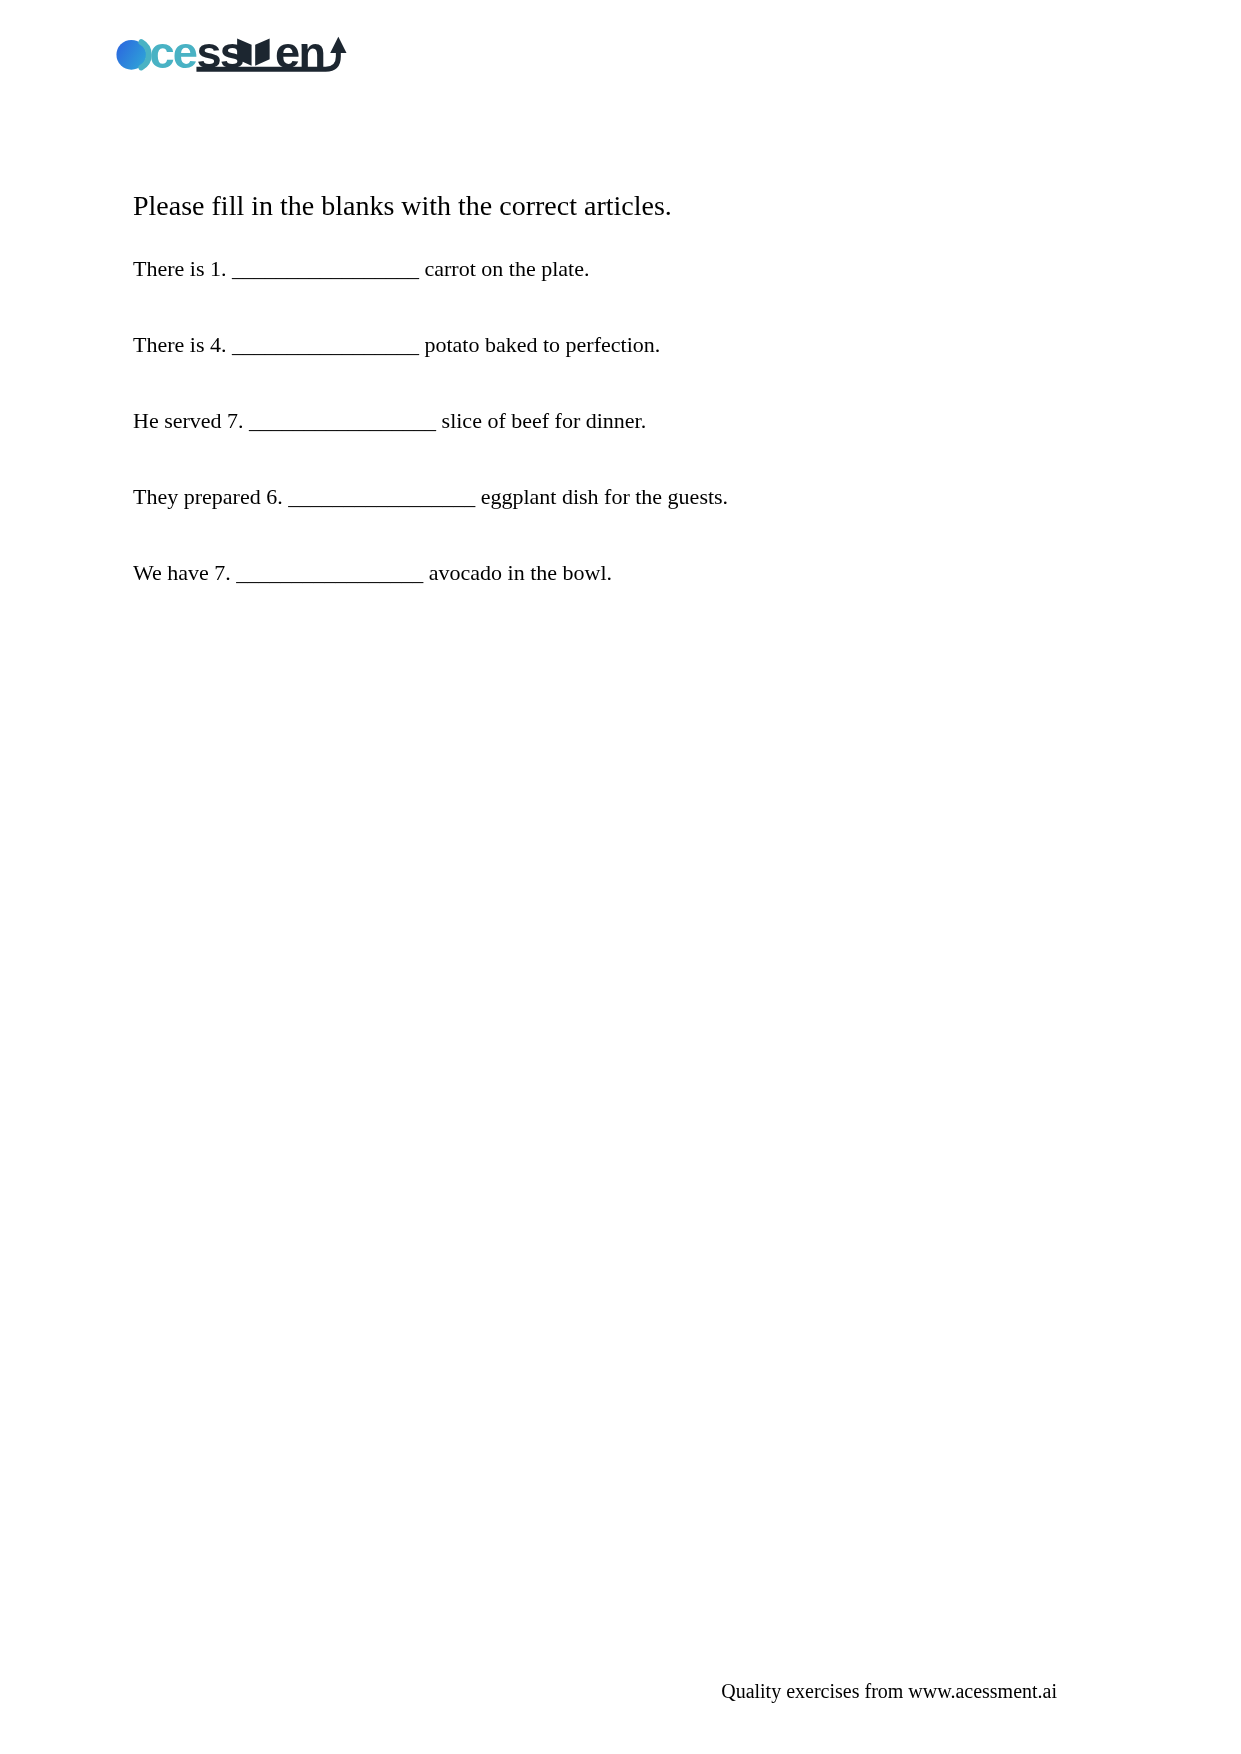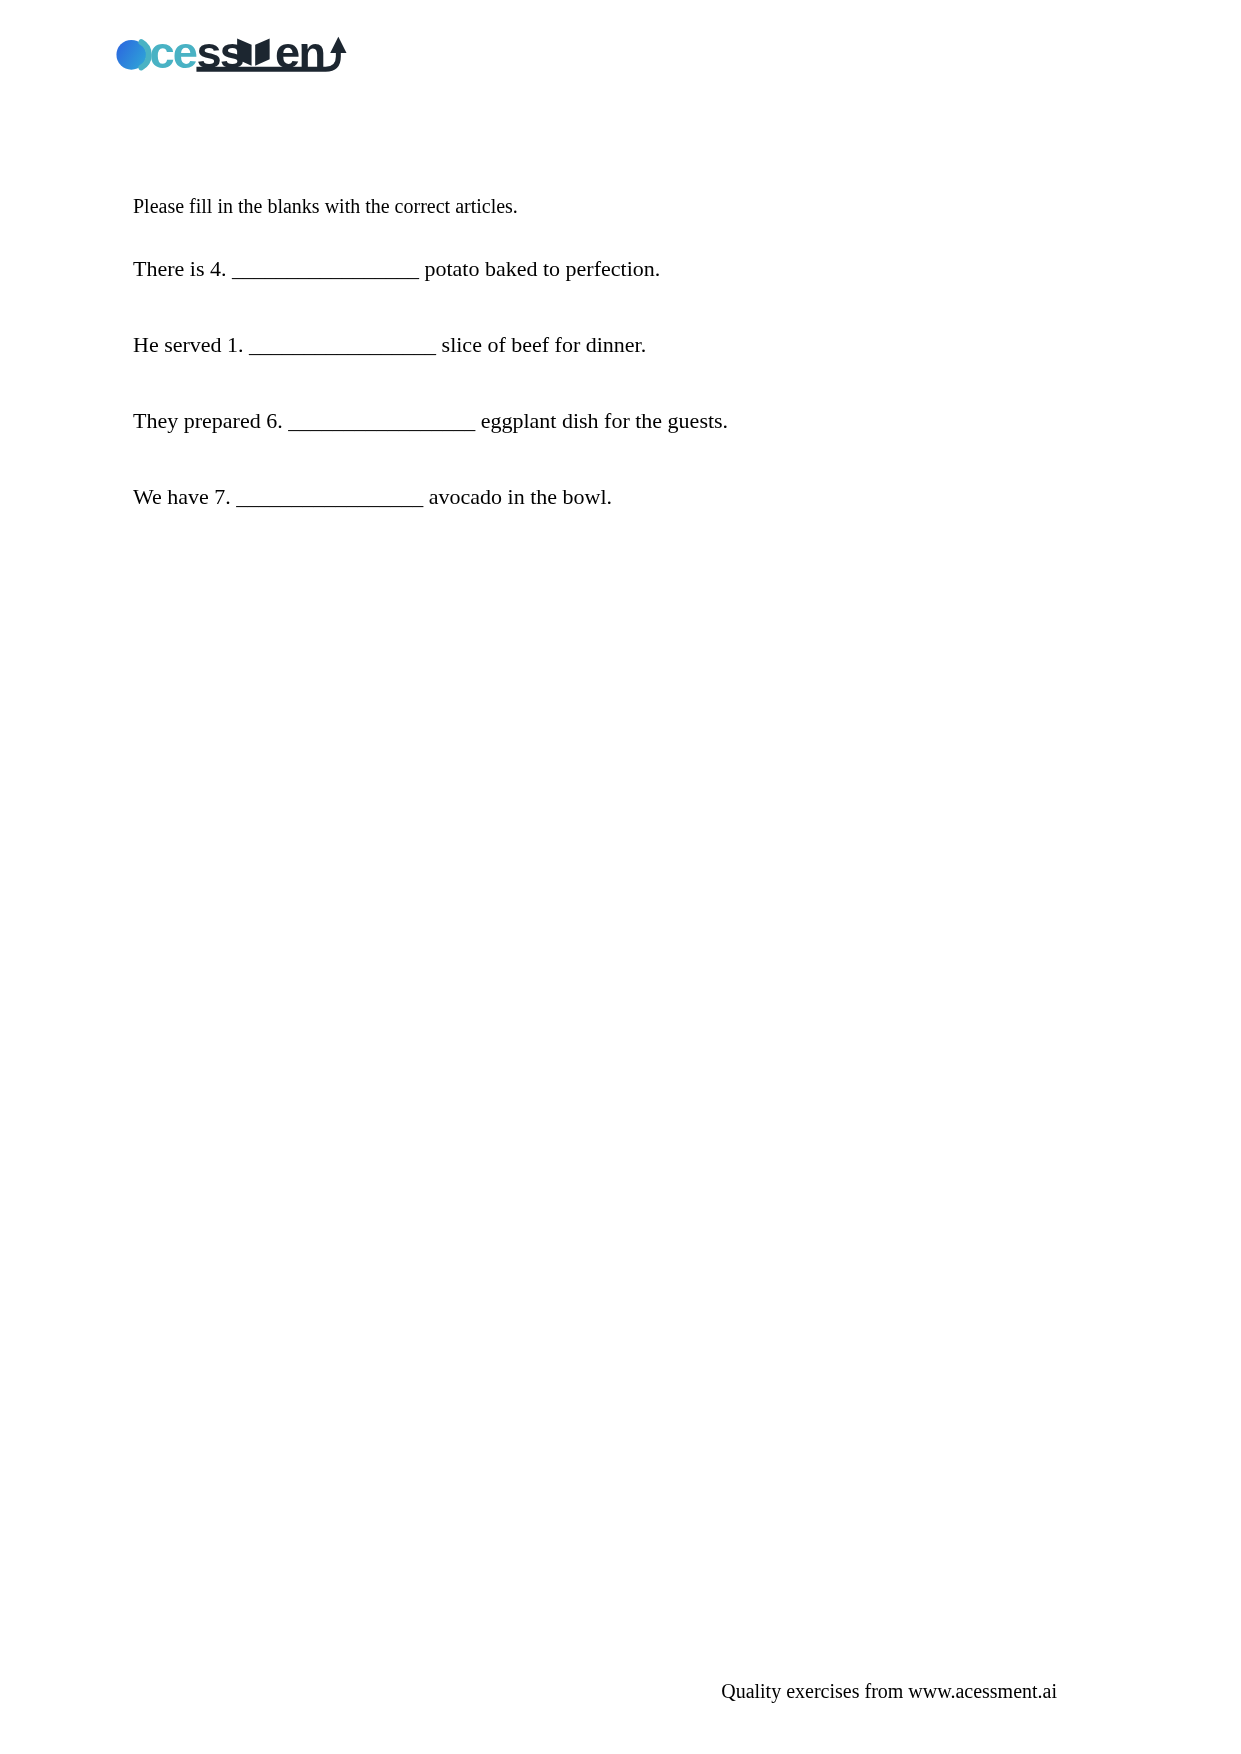--- a/index.html
+++ b/index.html
@@ -26,21 +26,21 @@
     top: 128px;
     font-size: 27px;
     font-weight: bold;
     line-height: 1.25;
     white-space: nowrap;
   }
   .instruction {
     position: absolute;
     left: 133px;
     top: 192px;
-    font-size: 20px;
+    font-size: 28px;
     line-height: 28px;
     white-space: nowrap;
   }
   .questions {
     position: absolute;
     left: 133px;
     top: 254px;
   }
   .question {
     height: 76px;
@@ -90,26 +90,31 @@
       <path d="M89 40 H232 Q246 40 246 26 L246 19" stroke="#1C2630" stroke-width="5.5" fill="none"></path>
       <polygon points="237,22 255,22 246,4" fill="#1C2630"></polygon>
     </svg>
   </div>
 
 
   <div class="instruction">Please fill in the blanks with the correct articles.</div>
 
   <div class="questions">
     <div class="question">
+      <span>There is 1.</span>
+      <span class="blank">_________________</span>
+      <span>carrot on the plate.</span>
+    </div>
+    <div class="question">
       <span>There is 4.</span>
       <span class="blank">_________________</span>
       <span>potato baked to perfection.</span>
     </div>
     <div class="question">
-      <span>He served 1.</span>
+      <span>He served 7.</span>
       <span class="blank">_________________</span>
       <span>slice of beef for dinner.</span>
     </div>
     <div class="question">
       <span>They prepared 6.</span>
       <span class="blank">_________________</span>
       <span>eggplant dish for the guests.</span>
     </div>
     <div class="question">
       <span>We have 7.</span>

